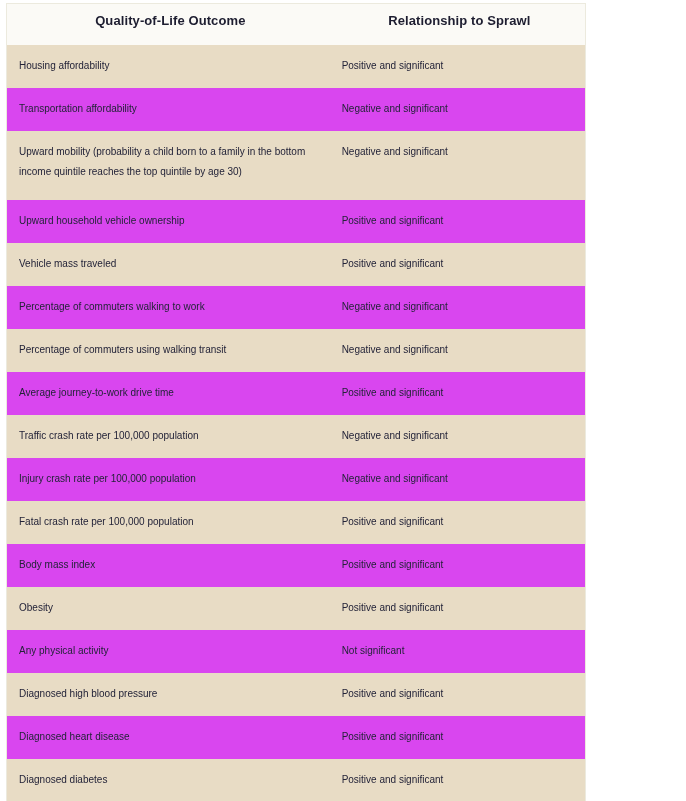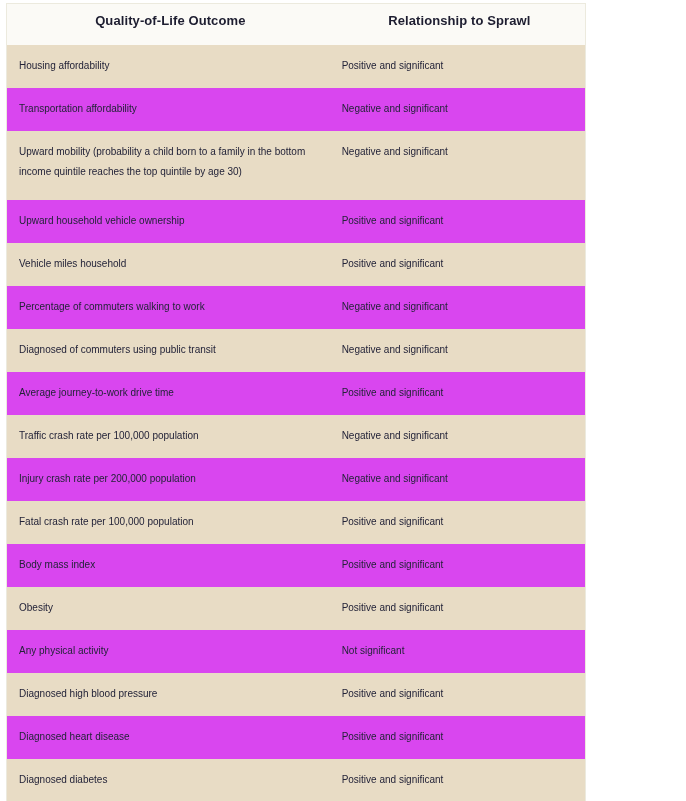--- a/index.html
+++ b/index.html
@@ -88,41 +88,41 @@
         </tr>
         <tr class="row-shaded row-tall">
           <td class="cell-outcome">Upward mobility (probability a child born to a family in the bottom income quintile reaches the top quintile by age 30)</td>
           <td class="cell-relation">Negative and significant</td>
         </tr>
         <tr class="row-plain">
           <td class="cell-outcome">Upward household vehicle ownership</td>
           <td class="cell-relation">Positive and significant</td>
         </tr>
         <tr class="row-shaded">
-          <td class="cell-outcome">Vehicle miles household</td>
+          <td class="cell-outcome">Vehicle mass traveled</td>
           <td class="cell-relation">Positive and significant</td>
         </tr>
         <tr class="row-plain">
           <td class="cell-outcome">Percentage of commuters walking to work</td>
           <td class="cell-relation">Negative and significant</td>
         </tr>
         <tr class="row-shaded">
-          <td class="cell-outcome">Diagnosed of commuters using public transit</td>
+          <td class="cell-outcome">Percentage of commuters using walking transit</td>
           <td class="cell-relation">Negative and significant</td>
         </tr>
         <tr class="row-plain">
           <td class="cell-outcome">Average journey-to-work drive time</td>
           <td class="cell-relation">Positive and significant</td>
         </tr>
         <tr class="row-shaded">
           <td class="cell-outcome">Traffic crash rate per 100,000 population</td>
           <td class="cell-relation">Negative and significant</td>
         </tr>
         <tr class="row-plain">
-          <td class="cell-outcome">Injury crash rate per 200,000 population</td>
+          <td class="cell-outcome">Injury crash rate per 100,000 population</td>
           <td class="cell-relation">Negative and significant</td>
         </tr>
         <tr class="row-shaded">
           <td class="cell-outcome">Fatal crash rate per 100,000 population</td>
           <td class="cell-relation">Positive and significant</td>
         </tr>
         <tr class="row-plain">
           <td class="cell-outcome">Body mass index</td>
           <td class="cell-relation">Positive and significant</td>
         </tr>

